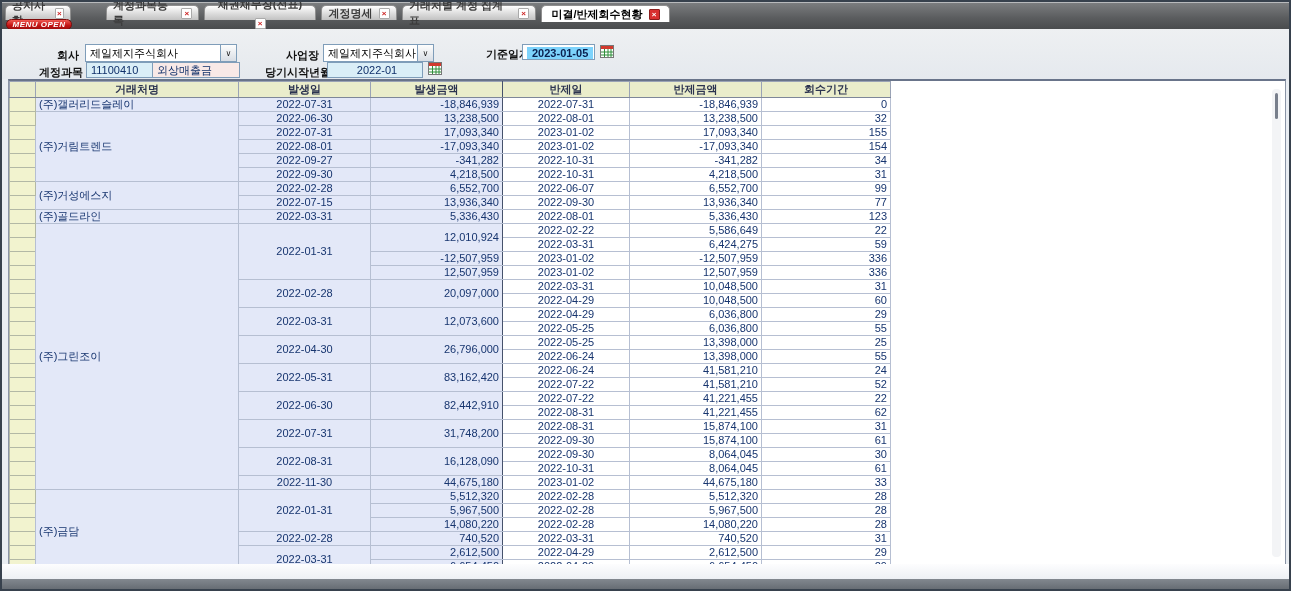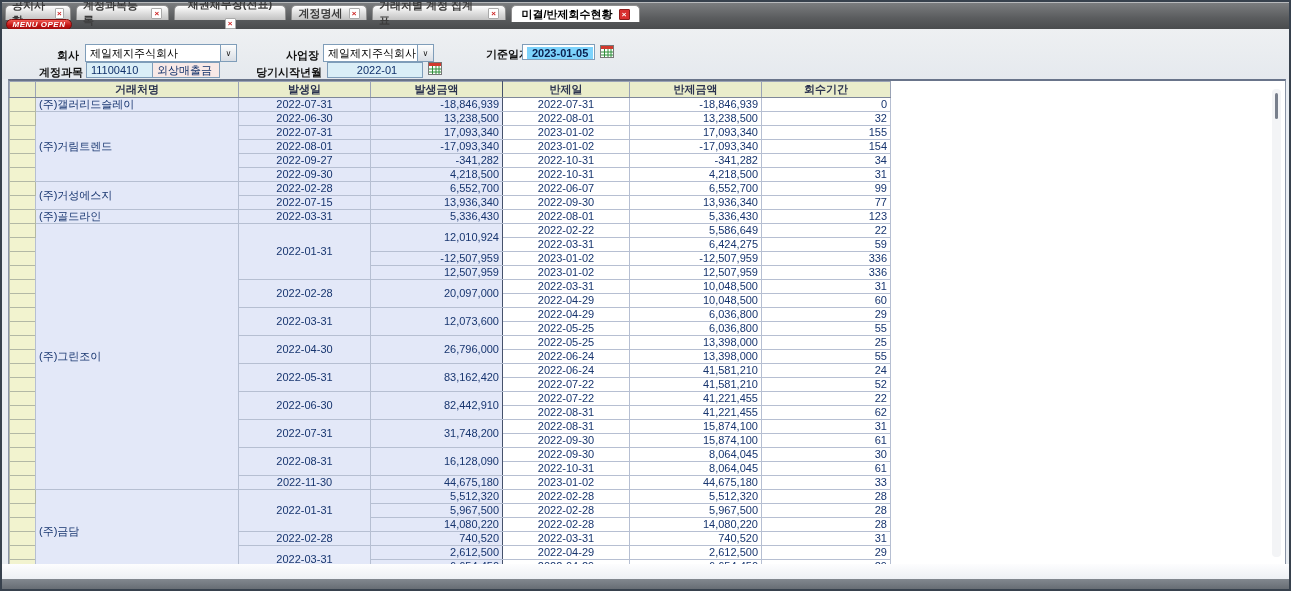--- a/index.html
+++ b/index.html
@@ -110,21 +110,21 @@
 <body>
 
 <div class="window">
 
   <div class="tabbar">
     <div class="tabs">
         <div class="tab" style="width: 66px;">
           <span>공지사항</span>
           <span class="tab-close">×</span>
         </div>
-        <div class="tab" style="width: 93px;">
+        <div class="tab" style="width: 93px; margin-left: 30px;">
           <span>계정과목등록</span>
           <span class="tab-close">×</span>
         </div>
         <div class="tab" style="width: 112px; flex-direction: column;">
           <span>채권채무장(전표)</span>
           <span class="tab-close">×</span>
         </div>
         <div class="tab" style="width: 76px;">
           <span>계정명세</span>
           <span class="tab-close">×</span>
@@ -160,23 +160,23 @@
       <span class="sel-text">2023-01-05</span>
     </div>
     <svg class="cal-icon" style="left:598px;top:16px" viewBox="0 0 14 13">
       <rect x="0.5" y="0.5" width="13" height="12" fill="#fff" stroke="#777"></rect>
       <rect x="1" y="1" width="12" height="3" fill="#d23a2e"></rect>
       <path d="M1 7h12 M1 10h12 M4.5 4v8 M8 4v8 M11 4v8" stroke="#2f8f3a" stroke-width="1" fill="none"></path>
     </svg>
 
     <span class="flabel" style="left:37px;top:36px">계정과목</span>
     <div class="tbox cyan" style="left:84px;top:33px;width:90px">11100410</div>
-    <div class="tbox pink" style="left:150px;top:33px;width:68px">외상매출금</div>
-
-    <span class="flabel" style="left:254px;top:36px">당기시작년월</span>
+    <div class="tbox pink" style="left:150px;top:33px;width:88px">외상매출금</div>
+
+    <span class="flabel" style="left:263px;top:36px">당기시작년월</span>
     <div class="tbox cyan center" style="left:325px;top:33px;width:96px">2022-01</div>
     <svg class="cal-icon" style="left:426px;top:33px" viewBox="0 0 14 13">
       <rect x="0.5" y="0.5" width="13" height="12" fill="#fff" stroke="#777"></rect>
       <rect x="1" y="1" width="12" height="3" fill="#d23a2e"></rect>
       <path d="M1 7h12 M1 10h12 M4.5 4v8 M8 4v8 M11 4v8" stroke="#2f8f3a" stroke-width="1" fill="none"></path>
     </svg>
   </div>
 
   <div class="grid-viewport">
     <table class="grid">

